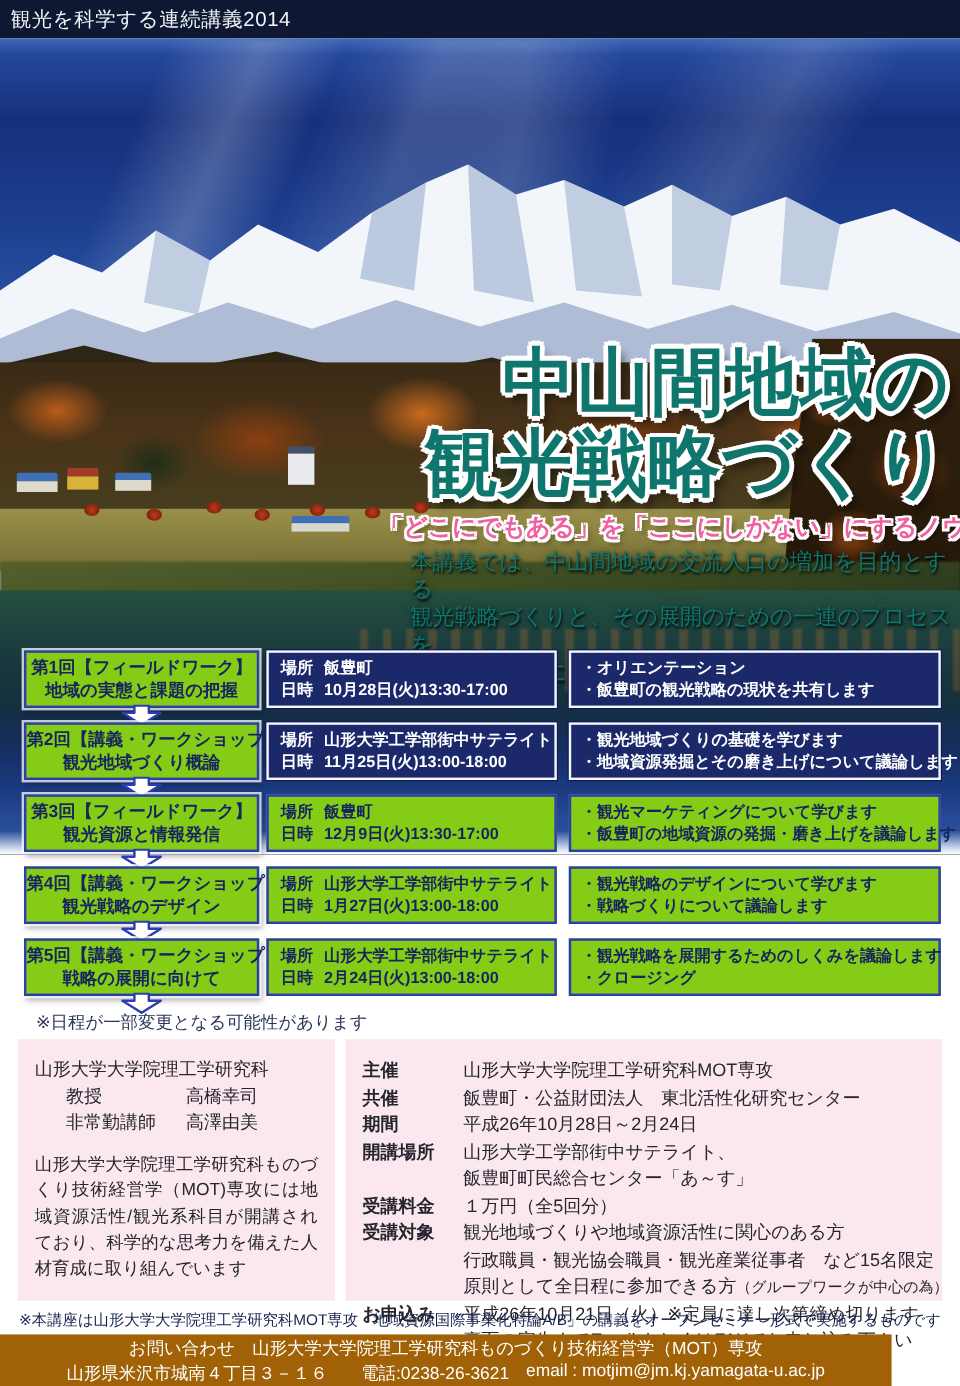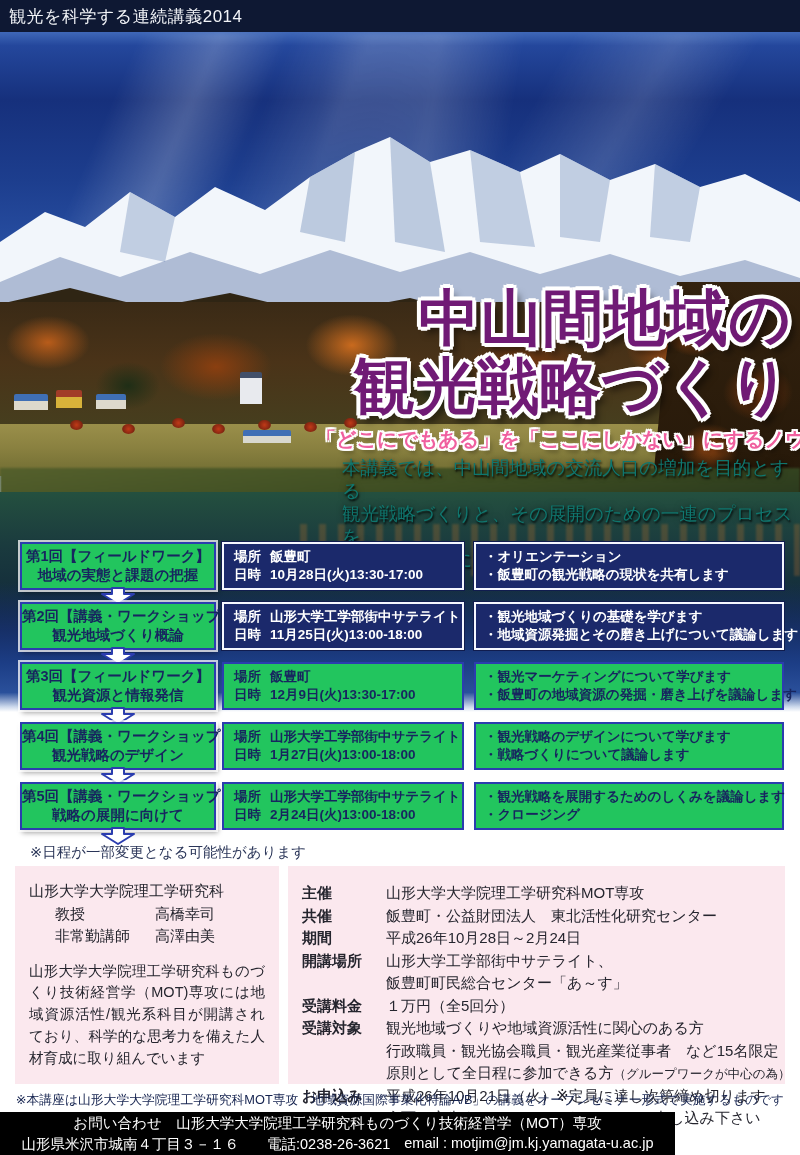--- a/index.html
+++ b/index.html
@@ -49,31 +49,31 @@
   .fade { position:absolute; bottom:0; left:0; width:800px; height:130px;
     background:linear-gradient(180deg, rgba(20,44,104,0) 0%, rgba(24,50,116,.8) 38%, #1c3d85 62%, #2a509b 85%, #cdd9ec 96%, #ffffff 100%); }
   .house { position:absolute; }
   .house .roof { width:100%; background:#3f6fb5; border-radius:2px 2px 0 0; }
   .house .body { width:100%; background:#ddd9cc; }
   .shrub { position:absolute; width:13px; height:10px; border-radius:50%;
     background:radial-gradient(circle,#c03a18 0%,#7e2410 70%, rgba(126,36,16,0) 100%); }
 
   
   .hero-title { position:absolute; left:290px; width:502px; text-align:right;
-    font-size:61px; font-weight:bold; letter-spacing:1px; color:#701a75; line-height:1.0; white-space:nowrap;
+    font-size:61px; font-weight:bold; letter-spacing:1px; color:#0f766e; line-height:1.0; white-space:nowrap;
     text-shadow:-3px -3px 0 #fff,3px -3px 0 #fff,-3px 3px 0 #fff,3px 3px 0 #fff,-4px 0 0 #fff,4px 0 0 #fff,0 -4px 0 #fff,0 4px 0 #fff,6px 7px 7px rgba(0,0,0,.5); }
   .hero-subtitle { position:absolute; left:316px; top:426px; width:478px; text-align:center;
     font-size:20px; font-weight:bold; color:#f0609f; white-space:nowrap;
     text-shadow:-2px -2px 0 #fff,2px -2px 0 #fff,-2px 2px 0 #fff,2px 2px 0 #fff,-2px 0 0 #fff,2px 0 0 #fff,0 -2px 0 #fff,0 2px 0 #fff,3px 4px 4px rgba(0,0,0,.45); }
   .hero-desc { position:absolute; left:342px; top:457px; width:452px; color:#0f766e; font-size:18.5px; line-height:1.24;
     text-shadow:1px 2px 2px rgba(0,0,0,.85), 0 0 6px rgba(0,0,0,.5); }
 
   
   .sched-row { position:absolute; left:0; width:800px; height:48px; }
-  .sbox { position:absolute; top:0; height:48px; border:2px solid #2b3daf; background:#22c55e; color:#17255f;
+  .sbox { position:absolute; top:0; height:48px; border:2px solid #2b3daf; background:#84cc16; color:#17255f;
     display:flex; flex-direction:column; justify-content:center; }
   .sched-row.dark .mid, .sched-row.dark .rightb { background:#1b296b; color:#fff; border:2px solid #f5f7ff; box-shadow:0 0 0 1px #101c4e; }
   .leftb { left:20px; width:196px; text-align:center; box-shadow:0 0 0 2px rgba(255,255,255,.75), 2px 3px 5px rgba(0,0,0,.35); }
   .leftb .l1 { font-size:14.5px; font-weight:bold; white-space:nowrap; }
   .leftb .l2 { font-size:14.5px; font-weight:bold; white-space:nowrap; }
   .mid { left:222px; width:242px; padding-left:10px; }
   .mid .line { font-size:13.5px; font-weight:bold; white-space:nowrap; display:flex; }
   .mid .lbl { margin-right:9px; }
   .rightb { left:474px; width:310px; padding-left:8px; }
   .rightb .pt { font-size:13.5px; font-weight:bold; white-space:nowrap; }
@@ -89,21 +89,21 @@
   .member .mt { width:100px; }
   .panel-left .desc { margin-top:14px; font-size:14.5px; line-height:1.5; text-align:justify; }
   .panel-right { left:288px; width:497px; padding:16px 10px 0 14px; }
   .detail-item { display:flex; font-size:15px; line-height:1.5; }
   .detail-label { width:84px; font-weight:bold; flex-shrink:0; }
   .detail-line { white-space:nowrap; }
   .detail-line .small { font-size:12.5px; }
 
   
   .footnote { position:absolute; top:1092px; left:0; width:800px; text-align:center; font-size:12.8px; color:#15234f; }
-  .footer-bar { position:absolute; top:1112px; left:0; width:675px; height:43px; background:#000000; color:#fff;
+  .footer-bar { position:absolute; top:1112px; left:0; width:743px; height:43px; background:#a16207; color:#fff;
     display:flex; flex-direction:column; align-items:center; justify-content:center; gap:2px; }
   .footer-bar .f1 { font-size:14.5px; }
   .footer-bar .f2 { font-size:14.5px; display:flex; gap:0; }
   .footer-bar .f2 .addr { margin-right:28px; }
   .footer-bar .f2 .phone { margin-right:14px; }
 </style>
 </head>
 <body>
 
 <div class="poster">

